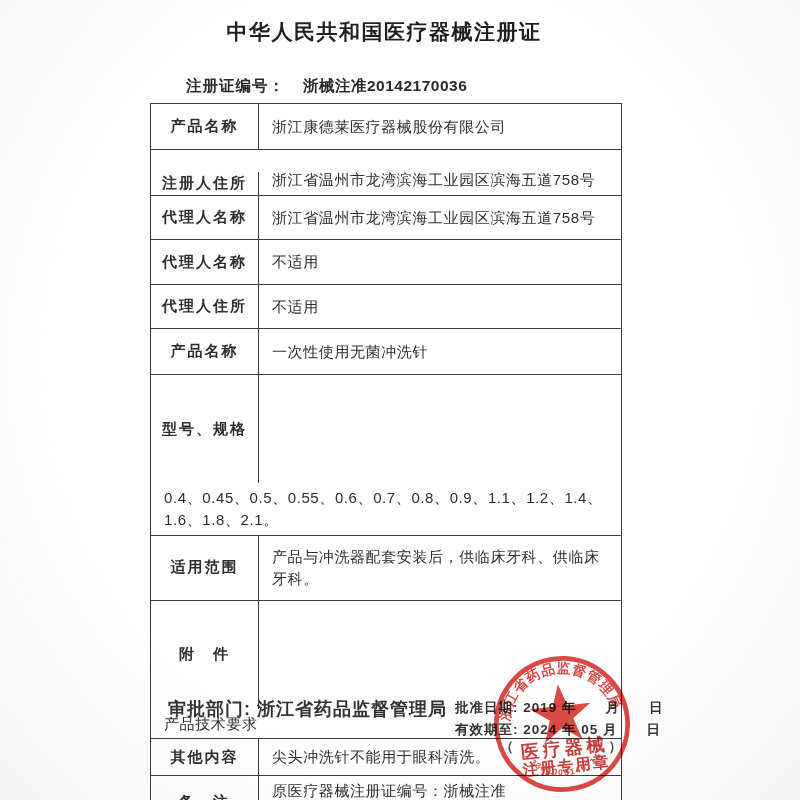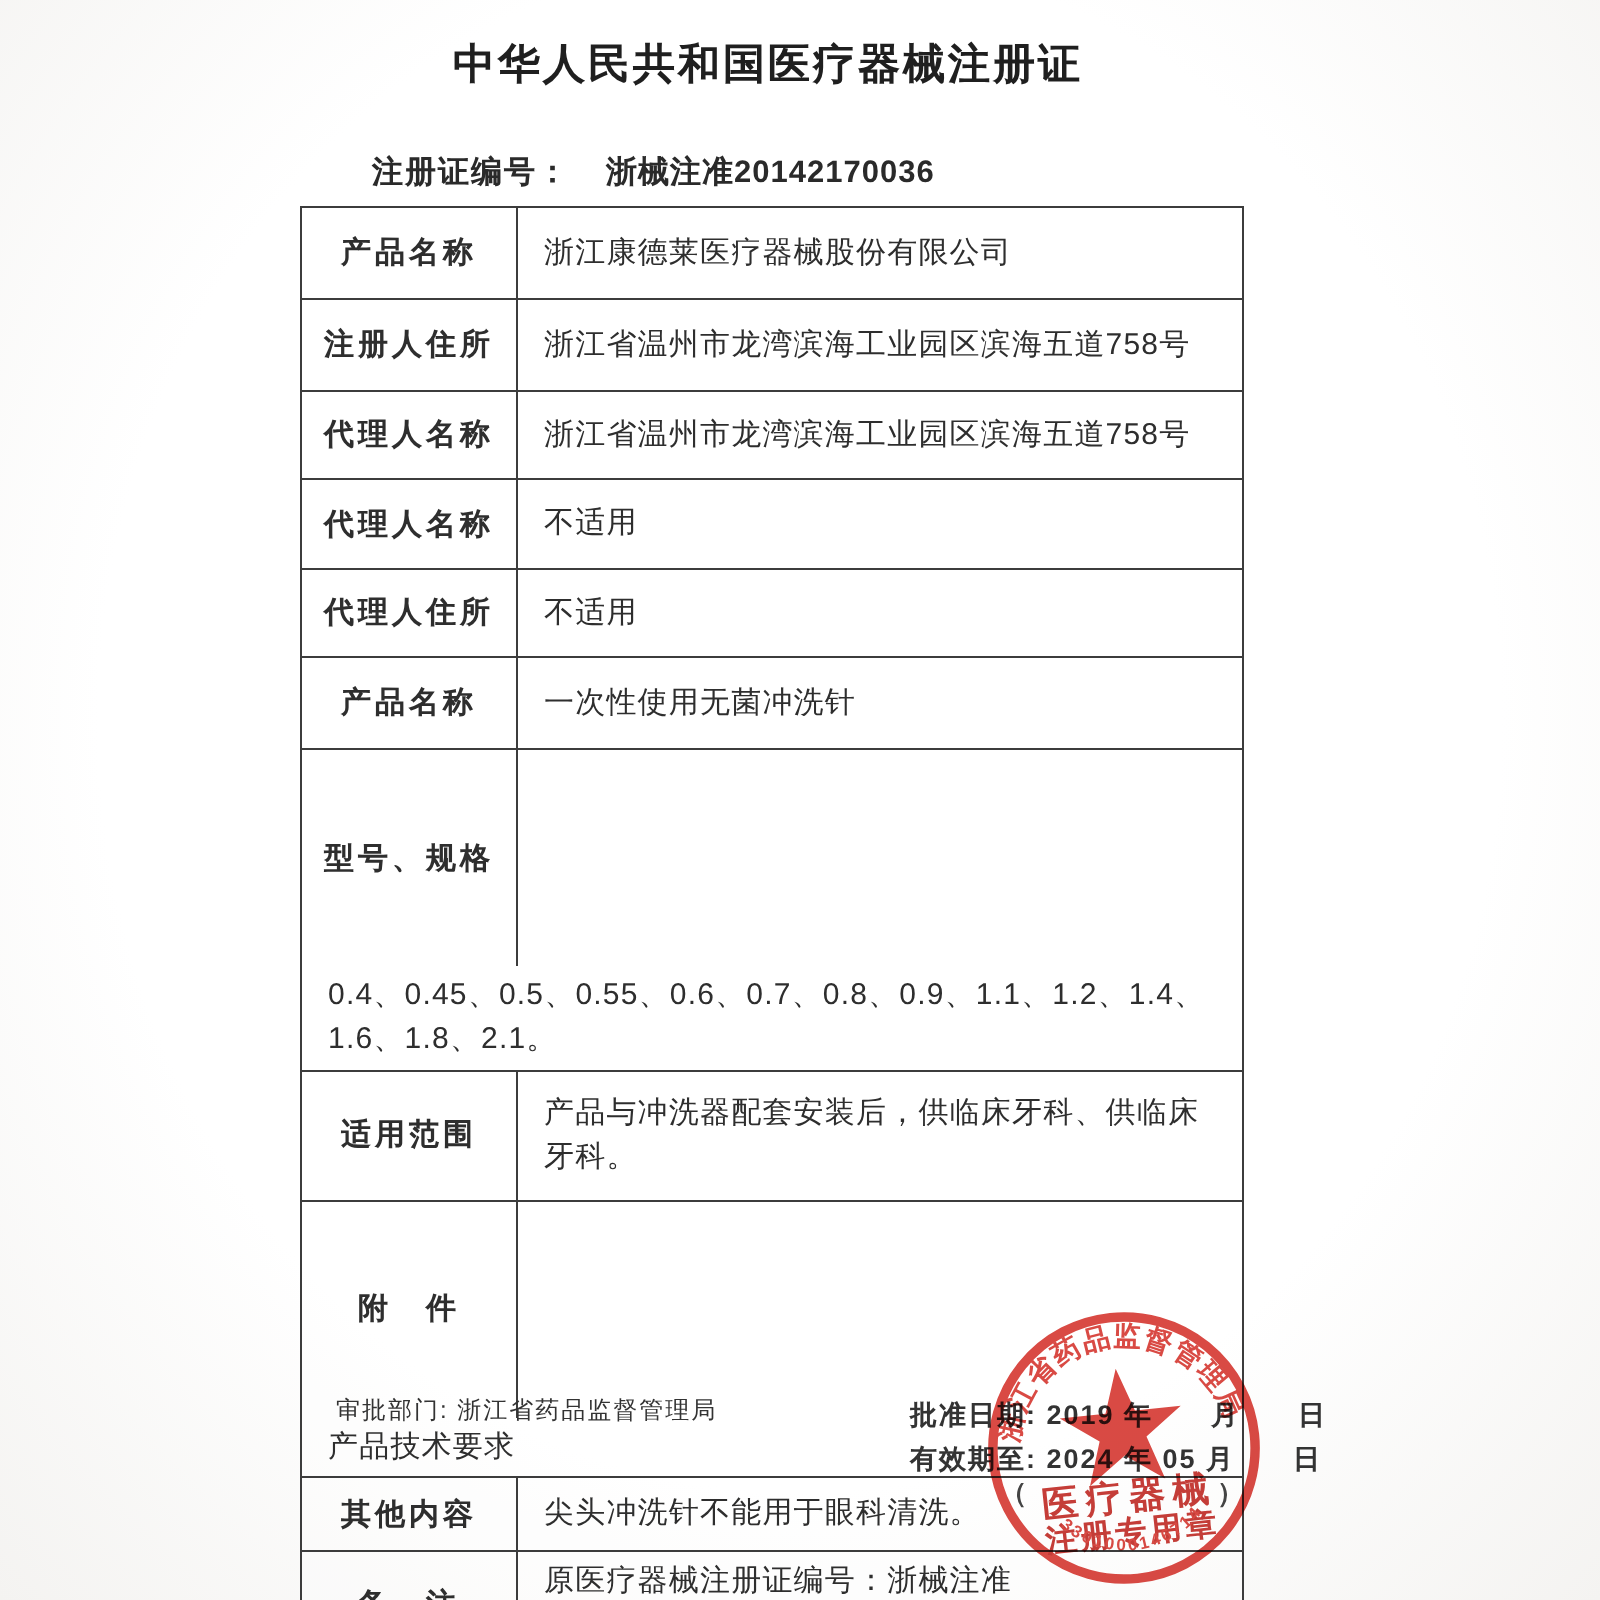--- a/index.html
+++ b/index.html
@@ -32,34 +32,34 @@
     display:flex;align-items:center;justify-content:center;
     font-size:15px;font-weight:600;letter-spacing:2px;color:#2e2e2e;
     text-align:center;padding:2px 4px;box-sizing:border-box;
   }
   .cell-value{
     flex:1;display:flex;align-items:center;
     font-size:15px;font-weight:500;letter-spacing:0.6px;line-height:1.45;
     padding:4px 10px 4px 13px;box-sizing:border-box;color:#2e2e2e;
   }
   .row:nth-child(1){min-height:45px;}
-  .row:nth-child(2){min-height:45px;}
+  .row:nth-child(2){min-height:45px;align-items:flex-end;}
   .row:nth-child(3){min-height:43px;}
   .row:nth-child(4){min-height:44px;}
   .row:nth-child(5){min-height:43px;}
   .row:nth-child(6){min-height:45px;}
   .row:nth-child(7){min-height:53px;flex-direction:column;}
   .row:nth-child(8){min-height:64px;}
   .row:nth-child(9){min-height:52px;flex-direction:column;}
   .row:nth-child(10){min-height:36px;}
   .row:nth-child(11){min-height:48px;}
   .row:nth-child(12){min-height:45px;}
   .footer-left{
     position:absolute;left:168px;top:697px;
-    font-size:12px;font-weight:400;letter-spacing:1px;color:#333;
+    font-size:18px;font-weight:700;letter-spacing:1px;color:#333;
   }
   .footer-right{
     position:absolute;left:455px;top:697px;
     font-size:13.5px;font-weight:600;letter-spacing:1px;color:#333;line-height:22px;
   }
   .paren-note{
     position:absolute;left:500px;top:738px;
     font-size:13.5px;font-weight:600;color:#444;letter-spacing:2px;
   }
   .seal{

